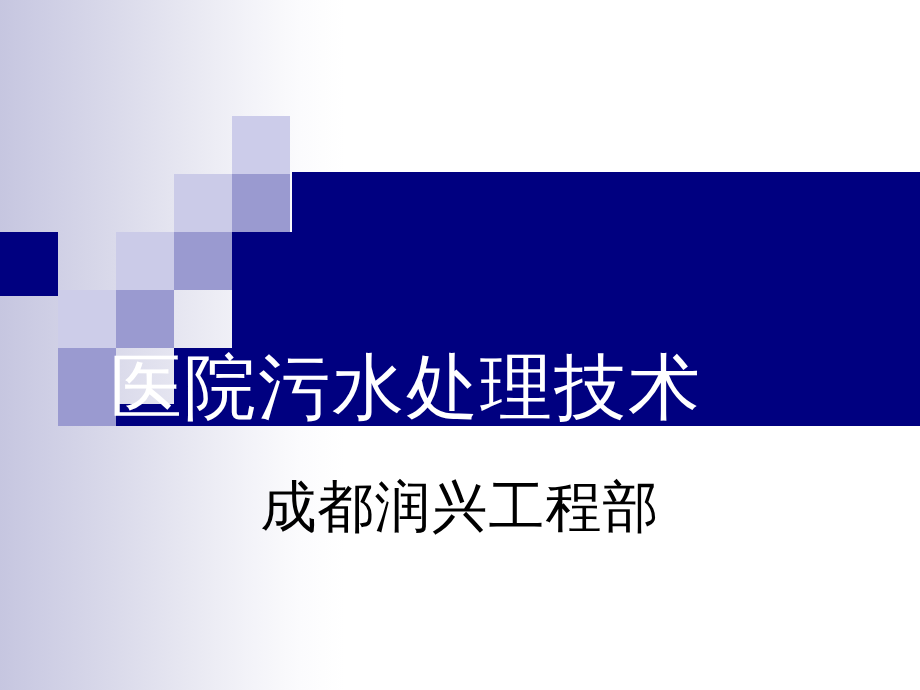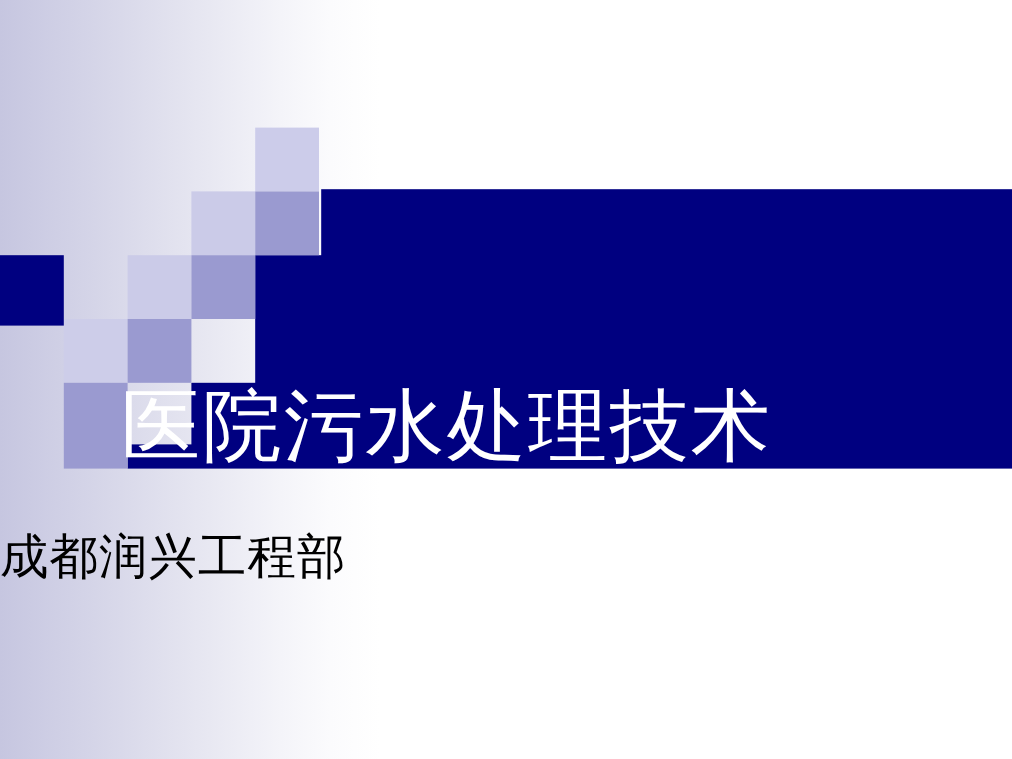--- a/index.html
+++ b/index.html
@@ -44,23 +44,23 @@
     line-height:96px;
     letter-spacing:2px;
     white-space:nowrap;
     font-family:"Liberation Serif","DejaVu Serif",serif;
     margin-top:44px;
   }
   .subtitle-text{
     position:absolute;
     left:0px;top:478px;
     width:920px;
-    text-align:left;
+    text-align:center;
     color:#000000;
-    font-size:44px;
+    font-size:56px;
     line-height:58px;
     letter-spacing:1px;
     white-space:nowrap;
     font-family:"Liberation Serif","DejaVu Serif",serif;
   }
 </style>
 </head>
 <body>
 
 <div id="slide">

